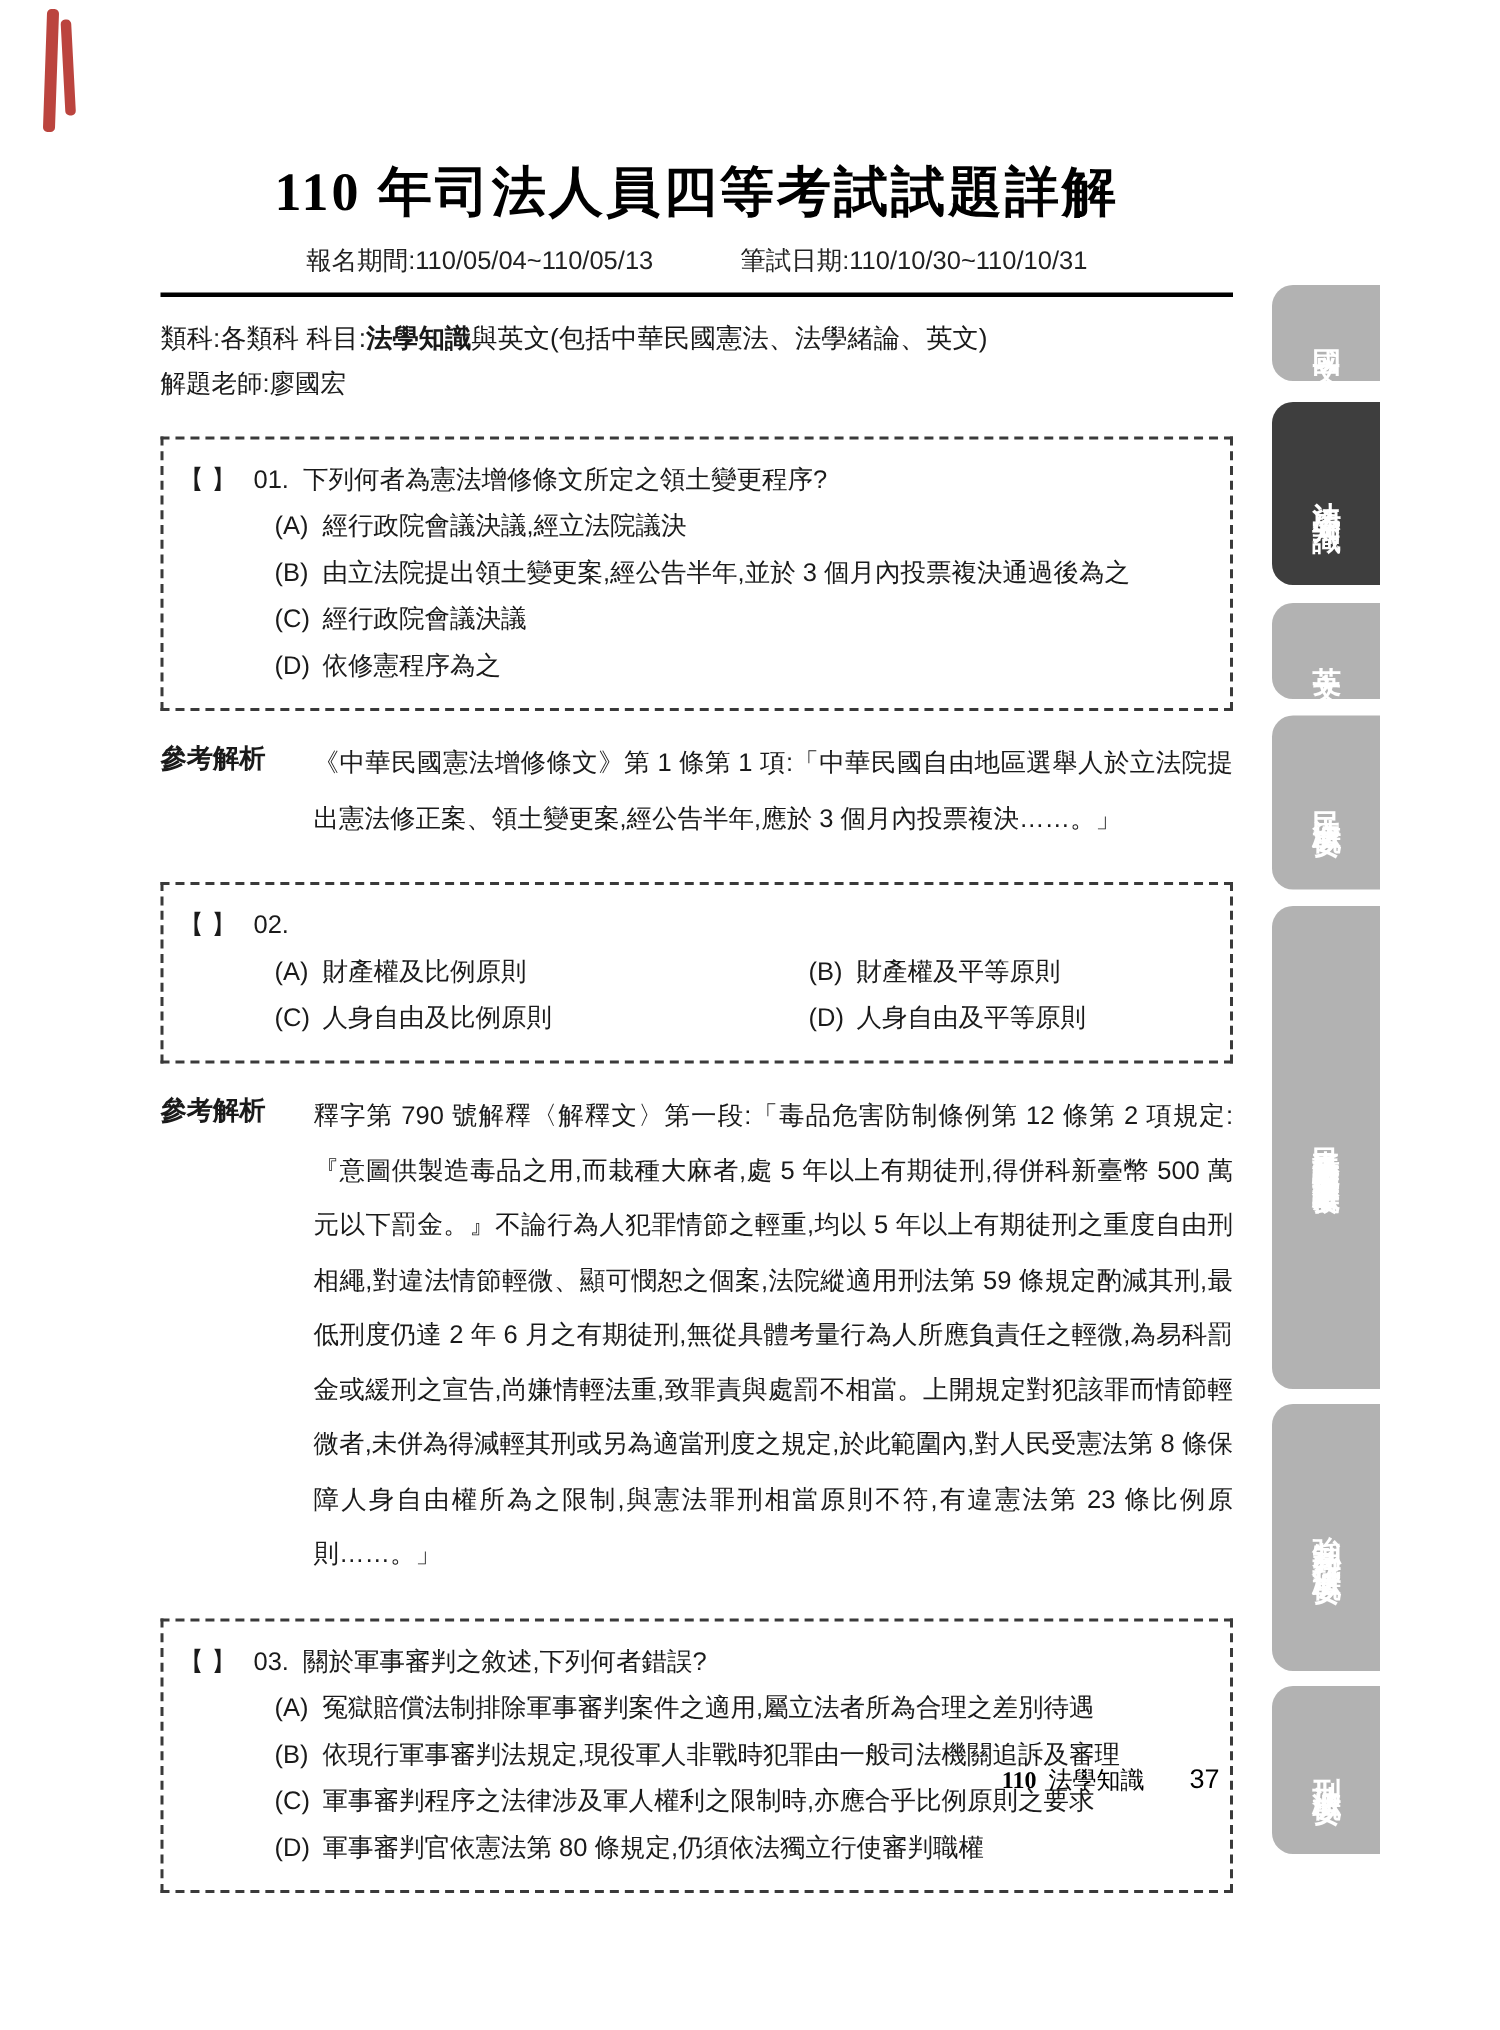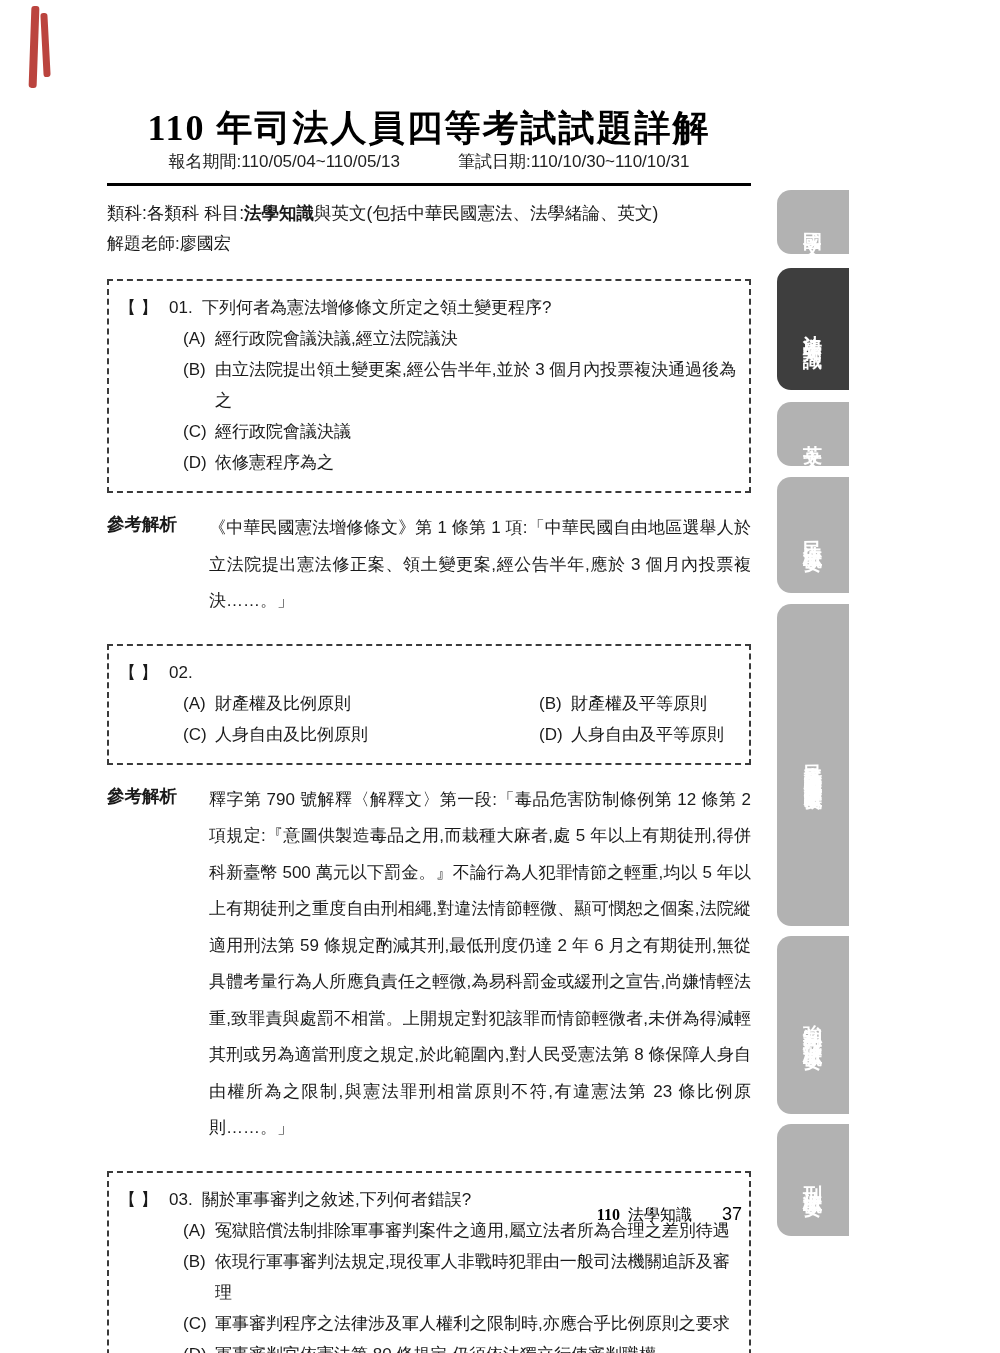--- a/index.html
+++ b/index.html
@@ -1,38 +1,39 @@
 <!DOCTYPE html>
 <html><head>
 <meta charset="utf-8">
 <style>
   html,body{margin:0;padding:0;background:#ffffff;}
   .page{
     position:relative;
-    width:849px;height:1353px;
+    width:920px;height:1353px;
     background:#ffffff;
     font-family:"Liberation Sans",sans-serif;
     color:#1a1a1a;
     overflow:hidden;
   }
   
   .pen-mark{position:absolute;background:#b5342e;border-radius:3px;opacity:.92;}
   .pen-mark.m1{left:30px;top:6px;width:8px;height:82px;transform:rotate(2deg);}
   .pen-mark.m2{left:42px;top:13px;width:7px;height:64px;transform:rotate(-3deg);}
 
   .content{padding:0 98px 0 107px;}
 
   .title{
     margin:0;padding-top:106px;
     text-align:center;
     font-family:"Liberation Serif",serif;
     font-weight:bold;font-size:36px;line-height:44px;
     letter-spacing:2px;color:#000;
   }
   .subtitle{
+    margin-top:12px;
     display:flex;justify-content:center;gap:58px;
     font-size:17px;color:#222;
   }
   .rule{margin-top:10px;border:0;border-top:3px solid #000;height:0;}
   .category{margin-top:15px;font-size:17.5px;}
   .category .bold{font-weight:bold;}
   .solver{margin-top:7px;text-align:left;font-size:17px;}
 
   .qbox{
     margin-top:24px;
@@ -69,21 +70,21 @@
   .tab.long .vtext{font-size:18px;letter-spacing:2px;}
   .t1{top:190px;height:64px;}
   .t2{top:268px;height:122px;}
   .t3{top:402px;height:64px;}
   .t4{top:477px;height:116px;}
   .t5{top:604px;height:322px;}
   .t6{top:936px;height:178px;}
   .t7{top:1124px;height:112px;}
 
   .footer{
-    position:absolute;top:1204px;right:107px;
+    position:absolute;top:1176px;right:107px;
     display:flex;align-items:baseline;gap:8px;
     font-size:16px;color:#000;
   }
   .footer .year{font-family:"Liberation Serif",serif;font-weight:bold;}
   .footer .pageno{font-size:18px;margin-left:22px;}
 </style>
 </head>
 <body>
 
 <div class="page">

